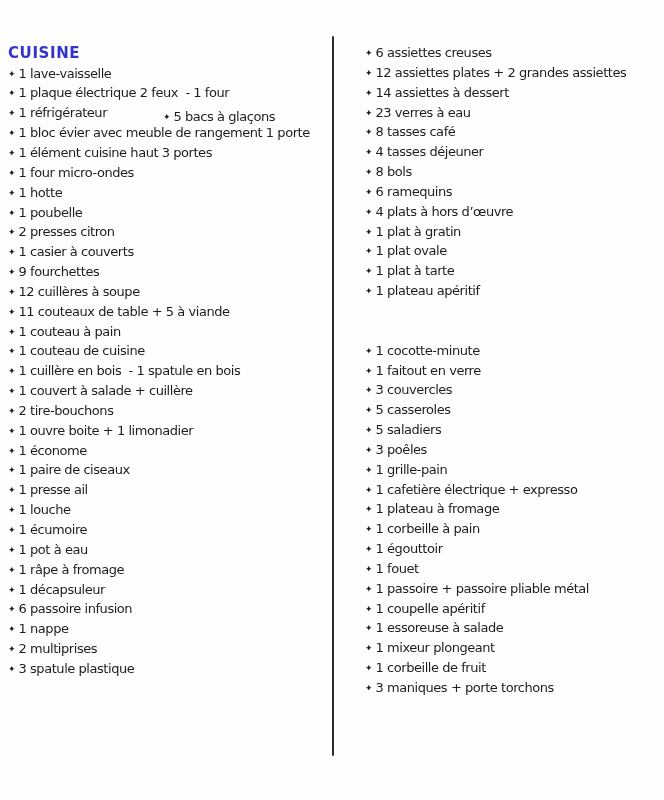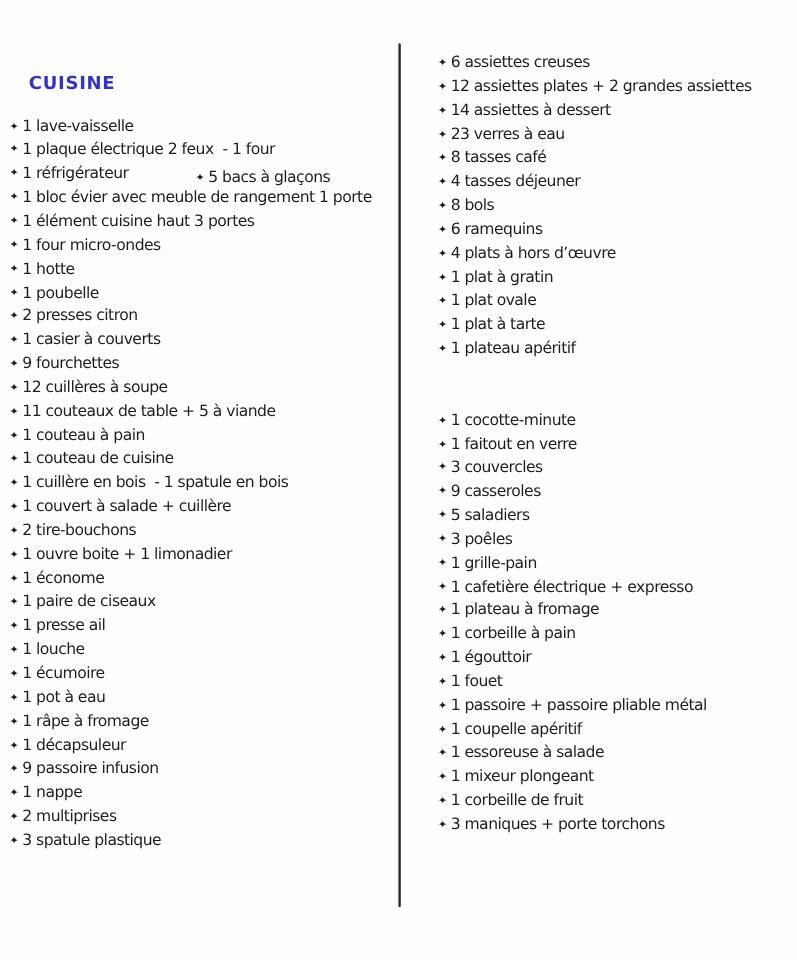--- a/index.html
+++ b/index.html
@@ -26,21 +26,21 @@
     position: absolute;
     left: 332px; top: 36px;
     width: 2px; height: 720px;
     background: var(--divider-color);
     border-radius: 1px;
   }
   .col { position: absolute; top: 43px; }
   .col-left  { left: 8px;   width: 322px; }
   .col-right { left: 365px; width: 298px; }
   .title {
-    margin: 16px;
+    margin: 0;
     height: 20.6px;
     line-height: 20.6px;
     font-size: 15px;
     font-weight: bold;
     letter-spacing: 0.6px;
     color: var(--title-color);
   }
   .row {
     position: relative;
     height: 19.85px;
@@ -123,21 +123,21 @@
 
         <div class="row"><span class="bullet">✦</span><span class="txt">1 écumoire</span></div>
 
         <div class="row"><span class="bullet">✦</span><span class="txt">1 pot à eau</span></div>
 
         <div class="row"><span class="bullet">✦</span><span class="txt">1 râpe à fromage</span></div>
 
 
         <div class="row"><span class="bullet">✦</span><span class="txt">1 décapsuleur</span></div>
 
-        <div class="row"><span class="bullet">✦</span><span class="txt">9 passoire infusion</span></div>
+        <div class="row"><span class="bullet">✦</span><span class="txt">6 passoire infusion</span></div>
 
         <div class="row"><span class="bullet">✦</span><span class="txt">1 nappe</span></div>
 
         <div class="row"><span class="bullet">✦</span><span class="txt">2 multiprises</span></div>
 
         <div class="row"><span class="bullet">✦</span><span class="txt">3 spatule plastique</span></div>
       </div>
   </div>
 
   <div class="col col-right">
@@ -171,21 +171,21 @@
       </div>
     <div class="gap"></div>
     <div class="list">
 
         <div class="row"><span class="bullet">✦</span><span class="txt">1 cocotte-minute</span></div>
 
         <div class="row"><span class="bullet">✦</span><span class="txt">1 faitout en verre</span></div>
 
         <div class="row"><span class="bullet">✦</span><span class="txt">3 couvercles</span></div>
 
-        <div class="row"><span class="bullet">✦</span><span class="txt">9 casseroles</span></div>
+        <div class="row"><span class="bullet">✦</span><span class="txt">5 casseroles</span></div>
 
         <div class="row"><span class="bullet">✦</span><span class="txt">5 saladiers</span></div>
 
         <div class="row"><span class="bullet">✦</span><span class="txt">3 poêles</span></div>
 
 
         <div class="row"><span class="bullet">✦</span><span class="txt">1 grille-pain</span></div>
 
         <div class="row"><span class="bullet">✦</span><span class="txt">1 cafetière électrique + expresso</span></div>
 

